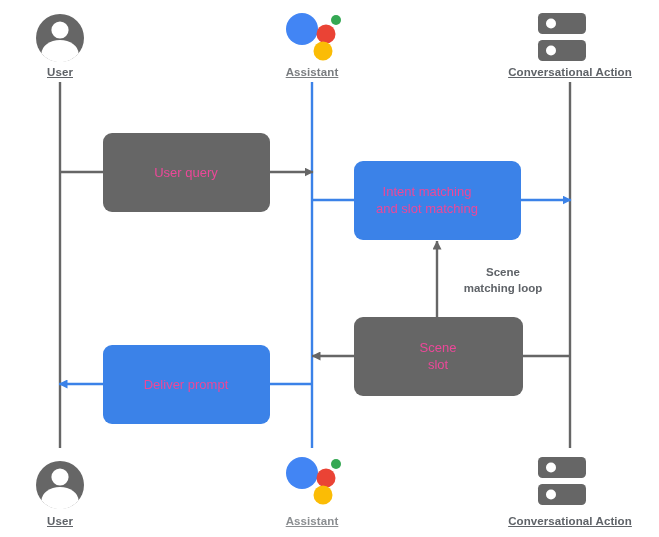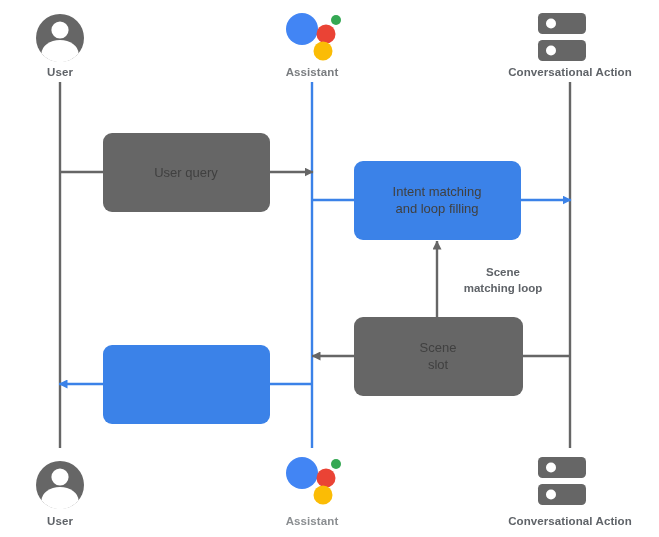--- a/index.html
+++ b/index.html
@@ -25,24 +25,25 @@
     height: 537px;
   }
   .actor-label {
     position: absolute;
     font-size: 11.5px;
     font-weight: bold;
     letter-spacing: 0.1px;
     text-align: center;
     white-space: nowrap;
     transform: translateX(-50%);
+    text-decoration: underline;
   }
   .node-label {
     position: absolute;
-    color: #404040;
+    color: #ec4899;
     font-size: 13px;
     line-height: 17px;
     text-align: center;
     white-space: nowrap;
     transform: translate(-50%, -50%);
   }
   .loop-label {
     position: absolute;
     font-size: 11.5px;
     font-weight: bold;
@@ -139,30 +140,33 @@
       <circle cx="551" cy="467.5" r="5" fill="#ffffff"></circle>
       <rect x="538" y="484" width="48" height="21" rx="4.5" ry="4.5" fill="#666666"></rect>
       <circle cx="551" cy="494.5" r="5" fill="#ffffff"></circle>
     </g>
   </svg>
 
   <div class="node-label" style="left:186px; top:172px;">
     <div>User query</div>
   </div>
 
-  <div class="node-label" style="left:437px; top:200px;">
+  <div class="node-label" style="left:427px; top:200px;">
     <div>Intent matching</div>
-    <div>and loop filling</div>
+    <div>and slot matching</div>
   </div>
 
   <div class="node-label" style="left:438px; top:356px;">
     <div>Scene</div>
     <div>slot</div>
   </div>
 
+  <div class="node-label" style="left:186px; top:384px;">
+    <div>Deliver prompt</div>
+  </div>
 
   <div class="loop-label" style="left:503px; top:280px; color:#5f6368;">
     <div>Scene</div>
     <div>matching loop</div>
   </div>
 
   <div class="actor-label" style="left:60px; top:66px; color:#5f6368;">User</div>
   <div class="actor-label" style="left:312px; top:66px; color:#7a7d80;">Assistant</div>
   <div class="actor-label" style="left:570px; top:66px; color:#5f6368;">Conversational Action</div>
 

